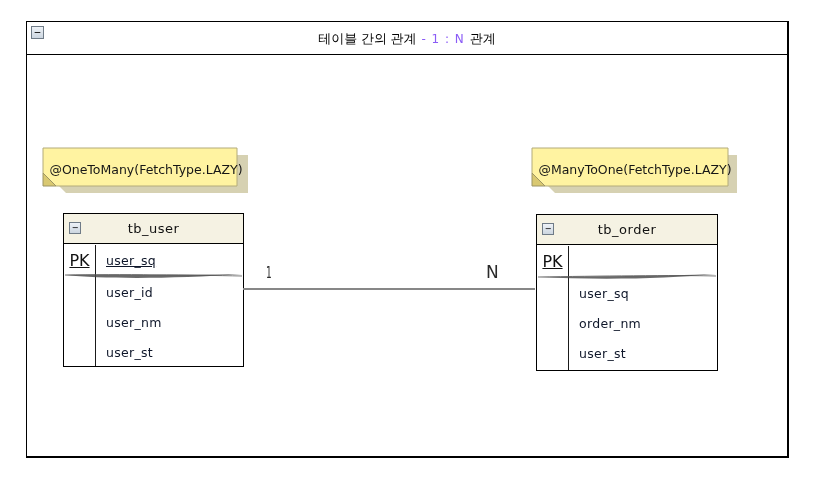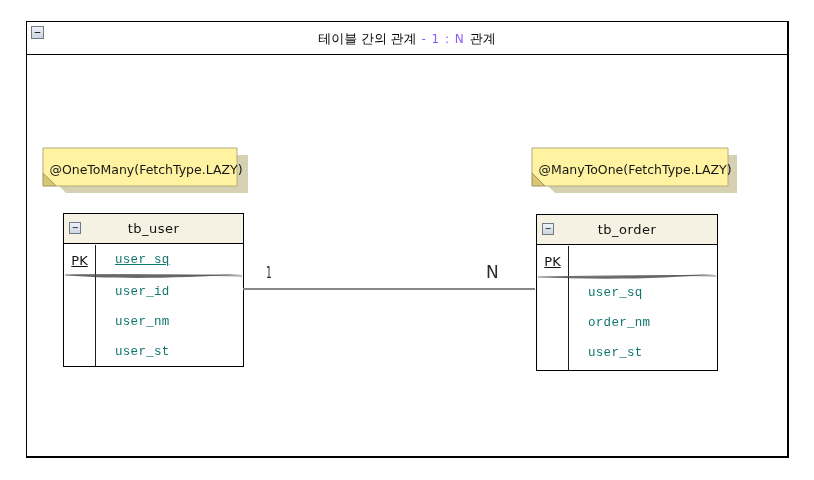--- a/index.html
+++ b/index.html
@@ -65,25 +65,25 @@
   .entity-header .collapse-btn { left: 5px; top: 8px; width: 12px; height: 12px; font-size: 10px; }
   .entity-title { font-size: 13px; color: #111; letter-spacing: 0.5px; }
 
   .entity-body { position: absolute; left: 0; top: 31px; right: 0; bottom: 0; }
   .pk-col-line {
     position: absolute; left: 31px; top: 0; bottom: 0; width: 1px; background: #1a1a1a;
   }
   .row { position: absolute; left: 0; right: 0; height: 30px; display: flex; }
   .pk-cell {
     width: 31px; flex: 0 0 31px; display: flex; align-items: center; justify-content: center;
-    font-size: 13px; color: #111; text-decoration: underline;
+    font-size: 16px; color: #111; text-decoration: underline;
   }
   .field-cell {
-    flex: 1; display: flex; align-items: center; padding-left: 20px;
-    font-size: 12.5px; color: #0f766e; letter-spacing: 0.3px; font-family: Liberation Mono, monospace;
+    flex: 1; display: flex; align-items: center; padding-left: 11px;
+    font-size: 12.5px; color: #0f172a; letter-spacing: 0.3px;
   }
   .field-cell.pk-name { text-decoration: underline; }
   .row-divider { position: absolute; left: 0; width: 100%; height: 9px; }
 
   
   .relationship-line {
     position: absolute; left: 243px; top: 288px; width: 292px; height: 2px;
     background: #878787;
   }
   .rel-label {

